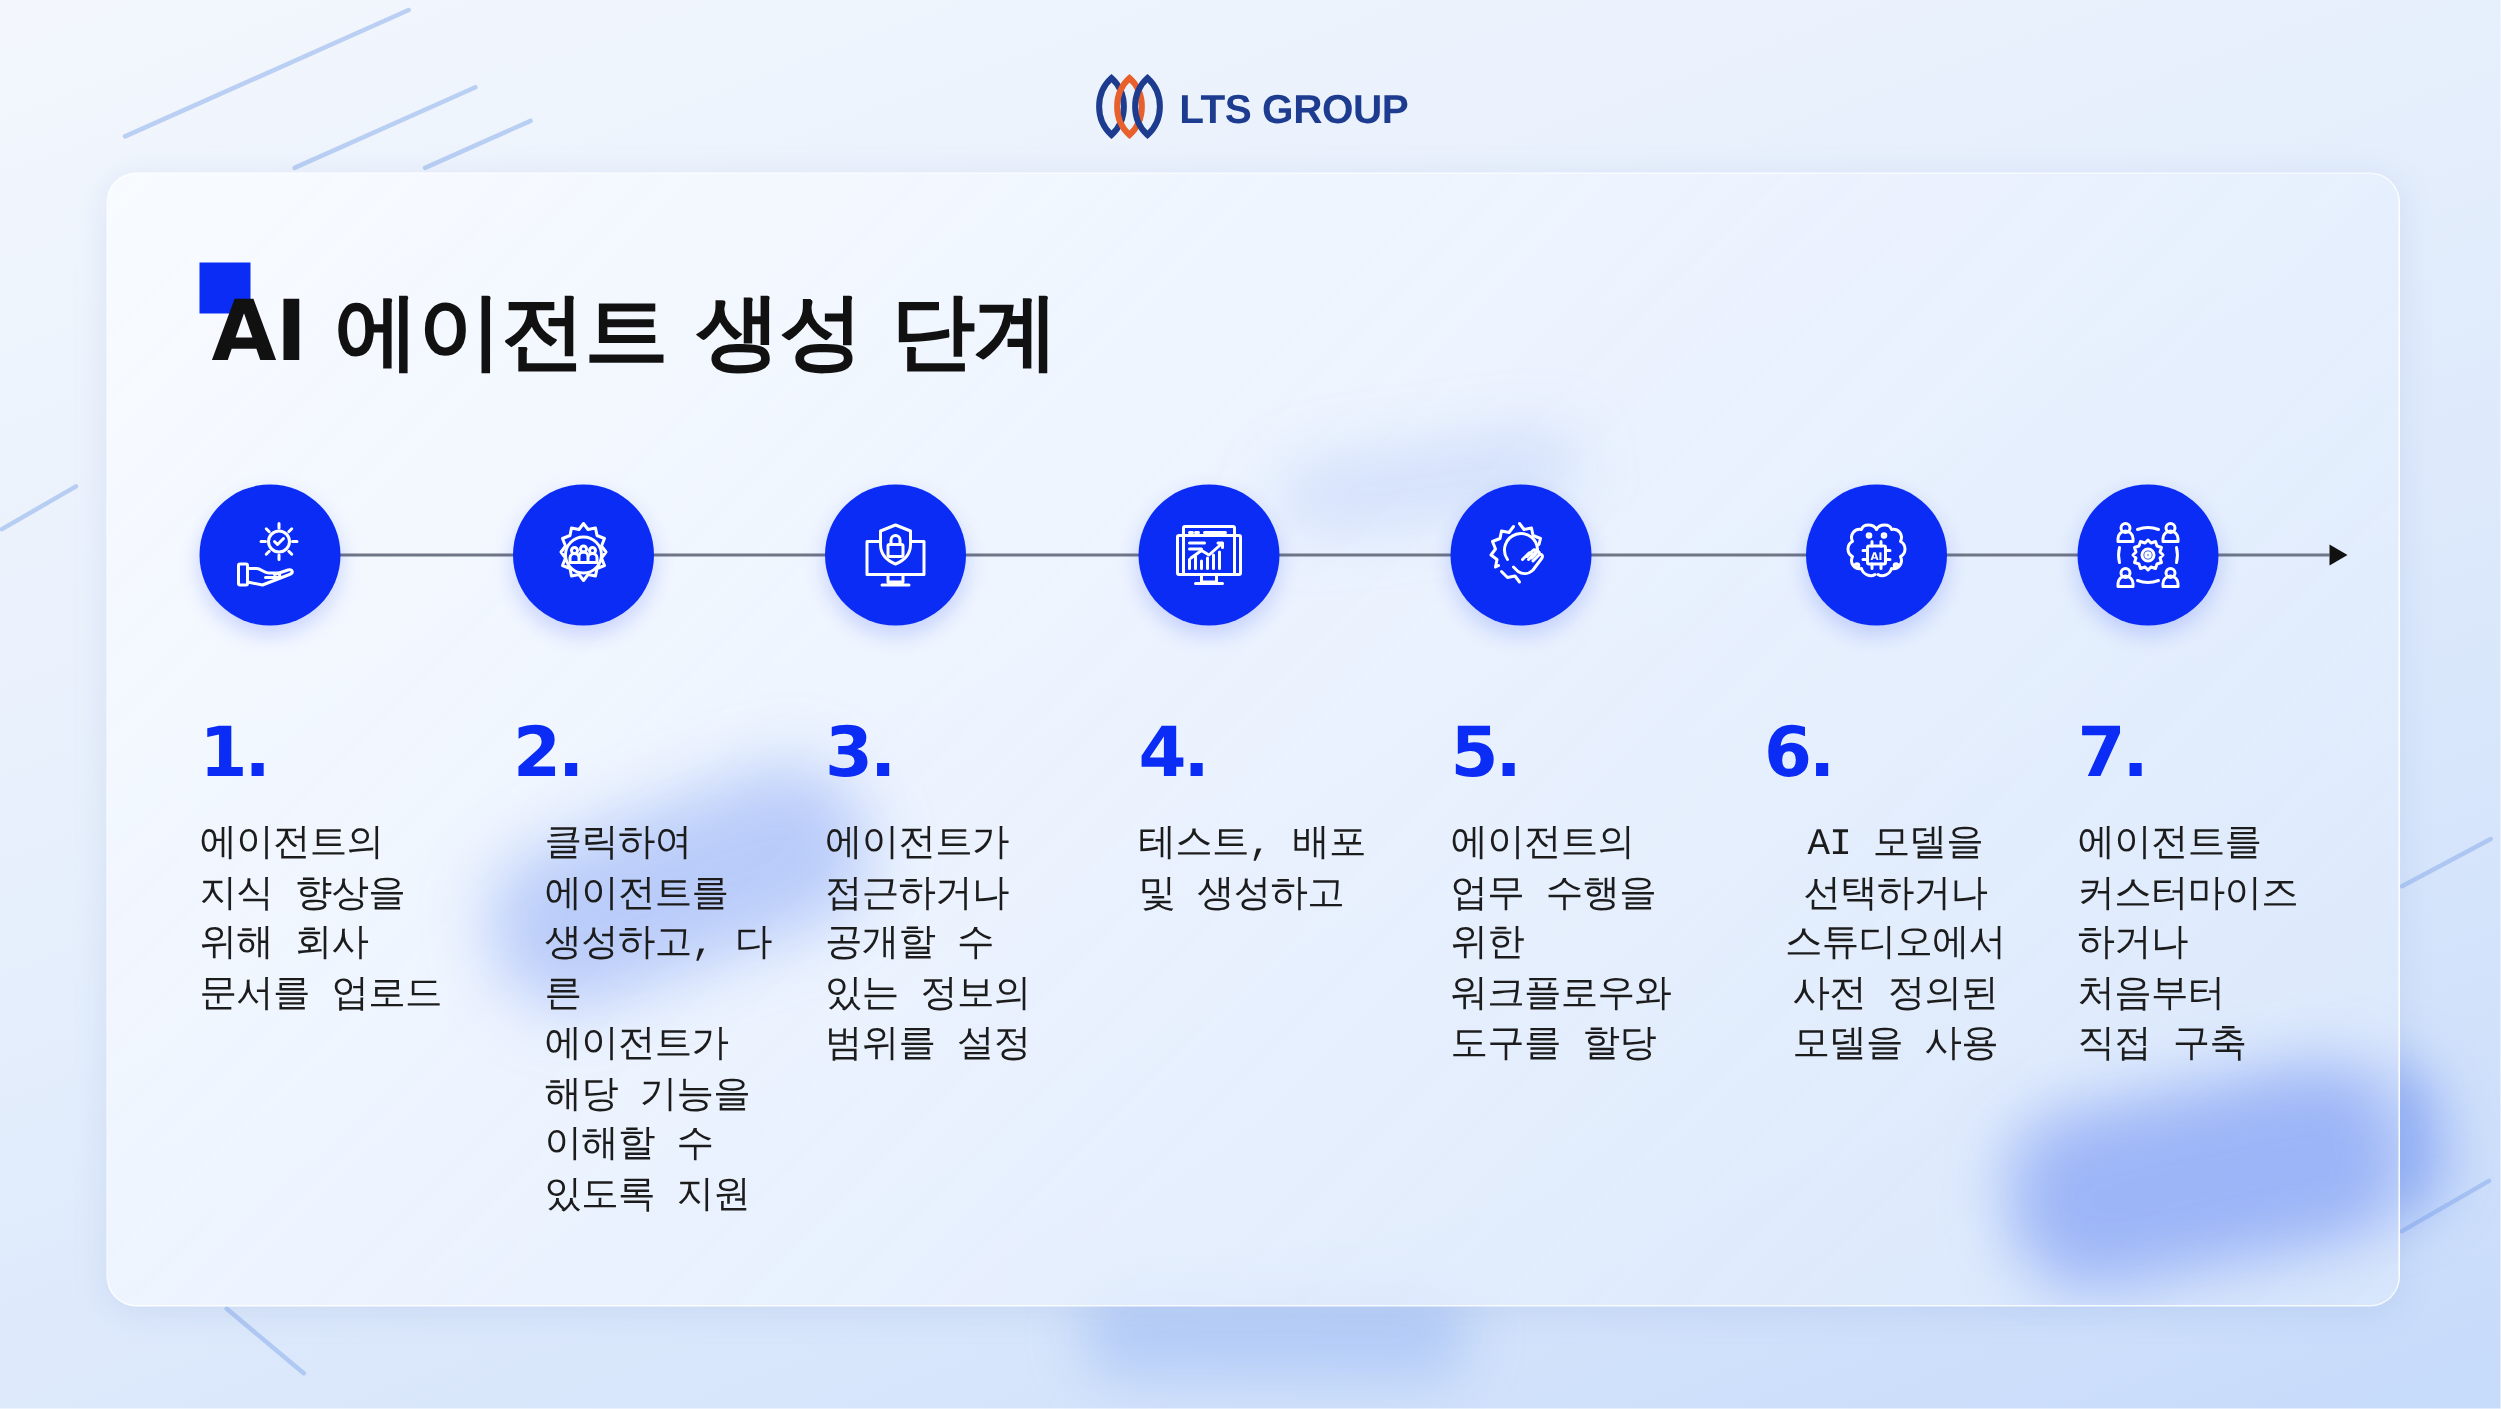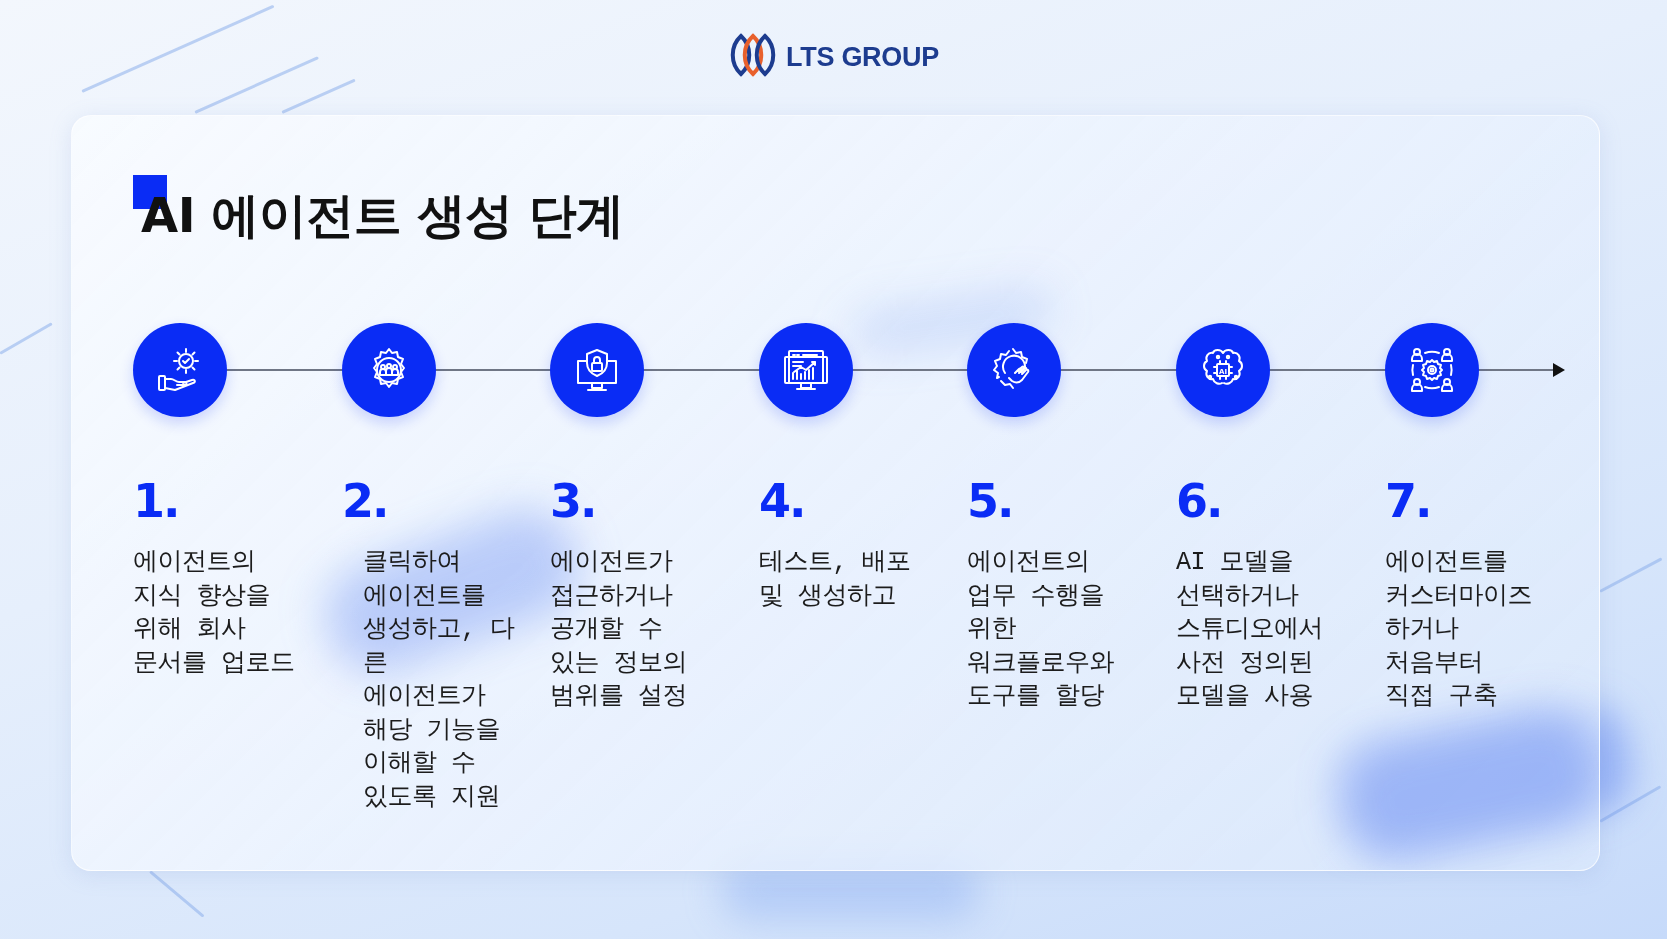--- a/index.html
+++ b/index.html
@@ -6,37 +6,37 @@
   html, body { width:1667px; height:939px; overflow:hidden; }
   body {
     position:relative;
     font-family:"DejaVu Sans", "Liberation Sans", sans-serif;
     background: linear-gradient(160deg, #f3f7fd 0%, #e6effc 40%, #d6e5fb 75%, #c6dafa 100%);
   }
   .bg-deco { position:absolute; pointer-events:none; }
   .stripe { position:absolute; height:3px; background:rgba(140,175,235,0.55); transform-origin:left center; border-radius:2px; }
   .blob { position:absolute; border-radius:40px; filter:blur(18px); }
   .logo {
-    position:absolute; left:0; right:0; top:34px; height:46px;
+    position:absolute; left:0; right:0; top:50px; height:46px;
     display:flex; justify-content:center; align-items:center; gap:8px;
   }
   .logo-text { font-family:"Liberation Sans", sans-serif; font-weight:700; font-size:27px; color:#1d3c8f; letter-spacing:-0.3px; }
   .card {
     position:absolute; left:71px; top:115px; width:1529px; height:756px;
     border-radius:20px;
     background: linear-gradient(135deg, rgba(248,251,255,0.92) 0%, rgba(236,243,254,0.82) 50%, rgba(220,233,252,0.75) 100%);
     box-shadow: 0 4px 22px rgba(120,150,210,0.18);
     border:1px solid rgba(255,255,255,0.7);
     overflow:hidden;
   }
   .card-blob { position:absolute; border-radius:50px; filter:blur(22px); }
   .title-square { position:absolute; left:133px; top:175px; width:34px; height:34px; background:#0a2cf5; }
   .title {
     position:absolute; left:141px; top:184px;
-    font-family:"DejaVu Sans", sans-serif; font-weight:700; font-size:48px; color:#111; letter-spacing:-0.5px;
+    font-family:"DejaVu Sans", sans-serif; font-weight:700; font-size:56px; color:#111; letter-spacing:-0.5px;
   }
   .timeline-line { position:absolute; left:180px; top:369px; width:1373px; height:2px; background:#6f7685; }
   .arrow-head {
     position:absolute; left:1553px; top:363px; width:0; height:0;
     border-top:7px solid transparent; border-bottom:7px solid transparent; border-left:12px solid #111;
   }
   .step-circle {
     position:absolute; top:323px; width:94px; height:94px; border-radius:50%;
     background:#0a2cf5; display:flex; align-items:center; justify-content:center;
     box-shadow: 0 6px 14px rgba(10,44,245,0.18);
@@ -164,34 +164,34 @@
     <path d="M28 30l4-4c1-1 3 0 2 2l-2 2M31 28l4-4c1-1 3 0 2 2l-3 3M34 28l3-3c1-1 3 0 2 2l-4 4M37 29l2-2c1-1 3 0 2 2l-6 8c-3 3-7 3-10 1l-3-3"></path>
   </svg>
 </div>
 <div class="step-num" style="left:967px;">5.</div>
 <div class="step-text" style="left:967px;">에이전트의
 업무 수행을
 위한
 워크플로우와
 도구를 할당</div>
 
-<div class="step-circle" style="left:1176px;">
+<div class="step-circle" style="left:1204px;">
   <svg viewBox="0 0 54 54" fill="none" stroke="#fff" stroke-width="2" stroke-linecap="round" stroke-linejoin="round">
     <path d="M27 10c-2-4-9-4-10 0-5-1-8 4-6 8-4 2-4 8 0 10-2 4 1 9 6 8 1 4 6 6 9 4M27 10c2-4 9-4 10 0 5-1 8 4 6 8 4 2 4 8 0 10 2 4-1 9-6 8-1 4-6 6-9 4"></path>
     <rect x="21" y="21" width="12" height="12" rx="1"></rect>
     <text x="27" y="30.5" text-anchor="middle" font-size="7" font-weight="700" fill="#fff" stroke="none" font-family="DejaVu Sans, sans-serif">AI</text>
     <path d="M24 21v-3M30 21v-3M24 33v3M30 33v3M21 24h-3M21 30h-3M33 24h3M33 30h3"></path>
     <circle cx="22" cy="14" r="1.2"></circle>
       <circle cx="32" cy="14" r="1.2"></circle>
       <circle cx="14" cy="34" r="1.2"></circle>
       <circle cx="40" cy="34" r="1.2"></circle>
   </svg>
 </div>
 <div class="step-num" style="left:1176px;">6.</div>
-<div class="step-text" style="left:1176px;">AI 모델을
+<div class="step-text" style="left:1176px;text-align:center;">AI 모델을
 선택하거나
 스튜디오에서
 사전 정의된
 모델을 사용</div>
 
 <div class="step-circle" style="left:1385px;">
   <svg viewBox="0 0 54 54" fill="none" stroke="#fff" stroke-width="2" stroke-linecap="round" stroke-linejoin="round">
     <path d="M27 17l2 2 3-1 1 3 3 1-1 3 2 2-2 2 1 3-3 1-1 3-3-1-2 2-2-2-3 1-1-3-3-1 1-3-2-2 2-2-1-3 3-1 1-3 3 1z"></path>
     <circle cx="27" cy="27" r="4"></circle>
       <circle cx="27" cy="27" r="1.5"></circle>

